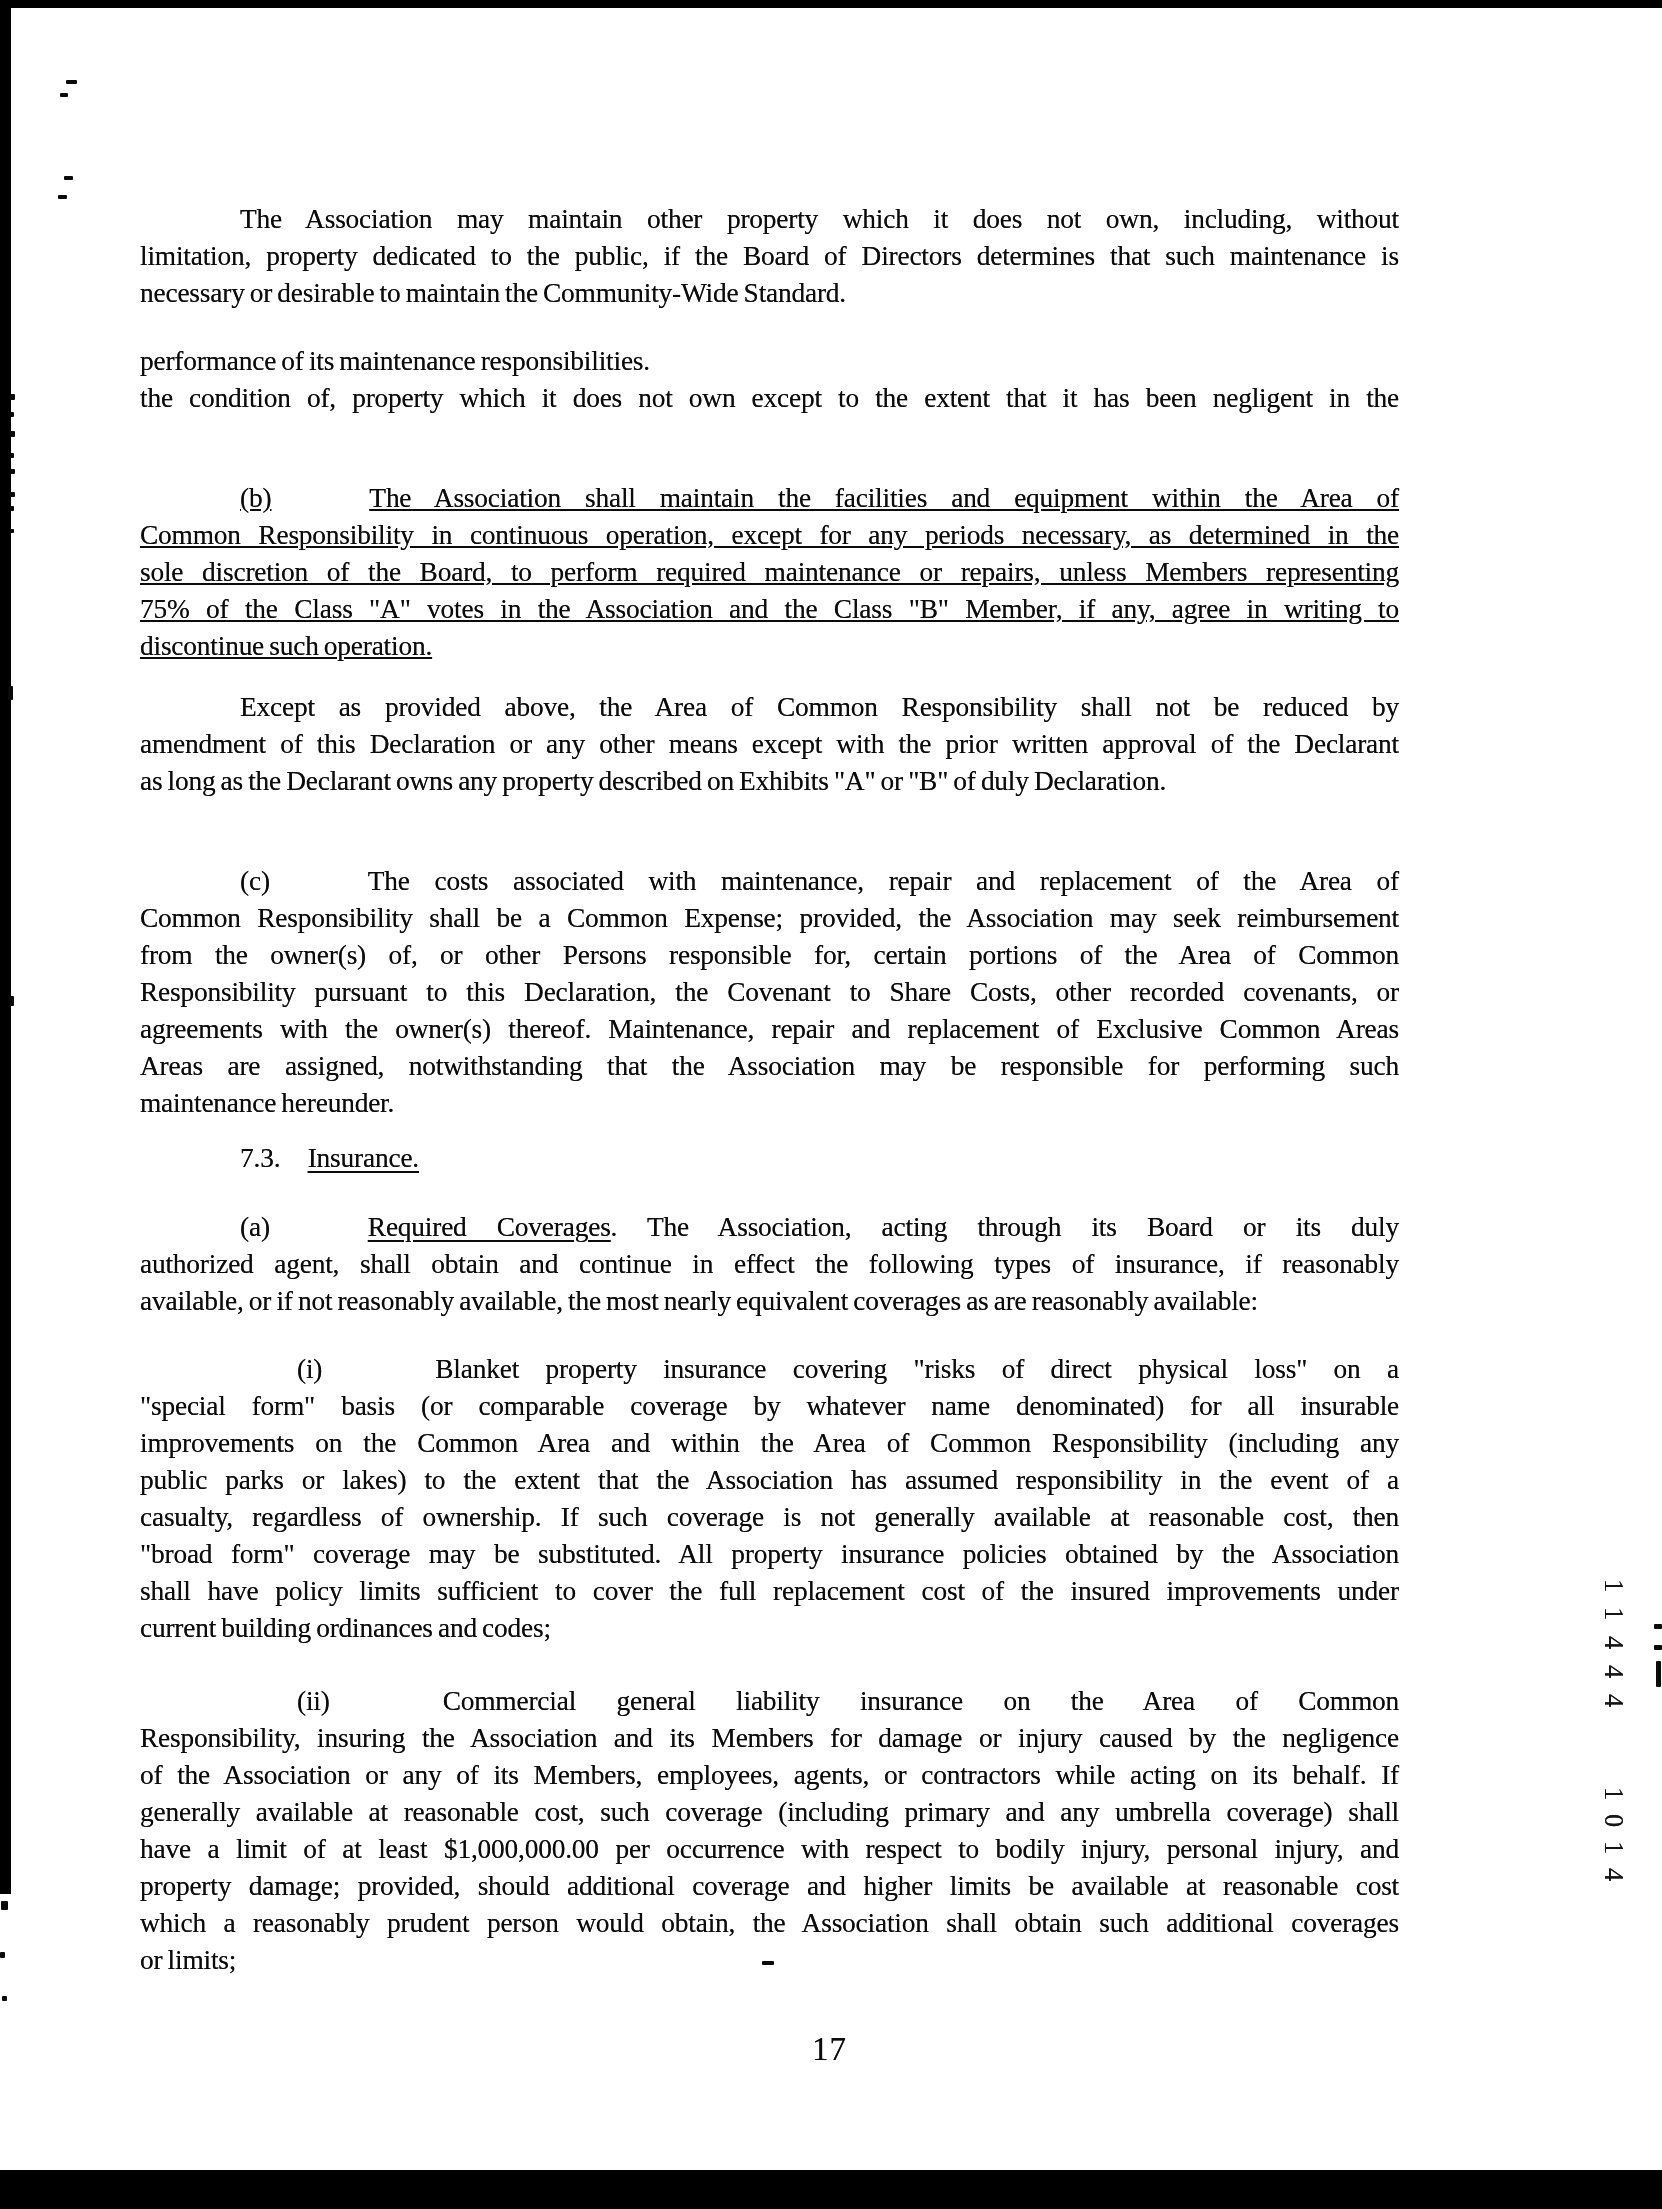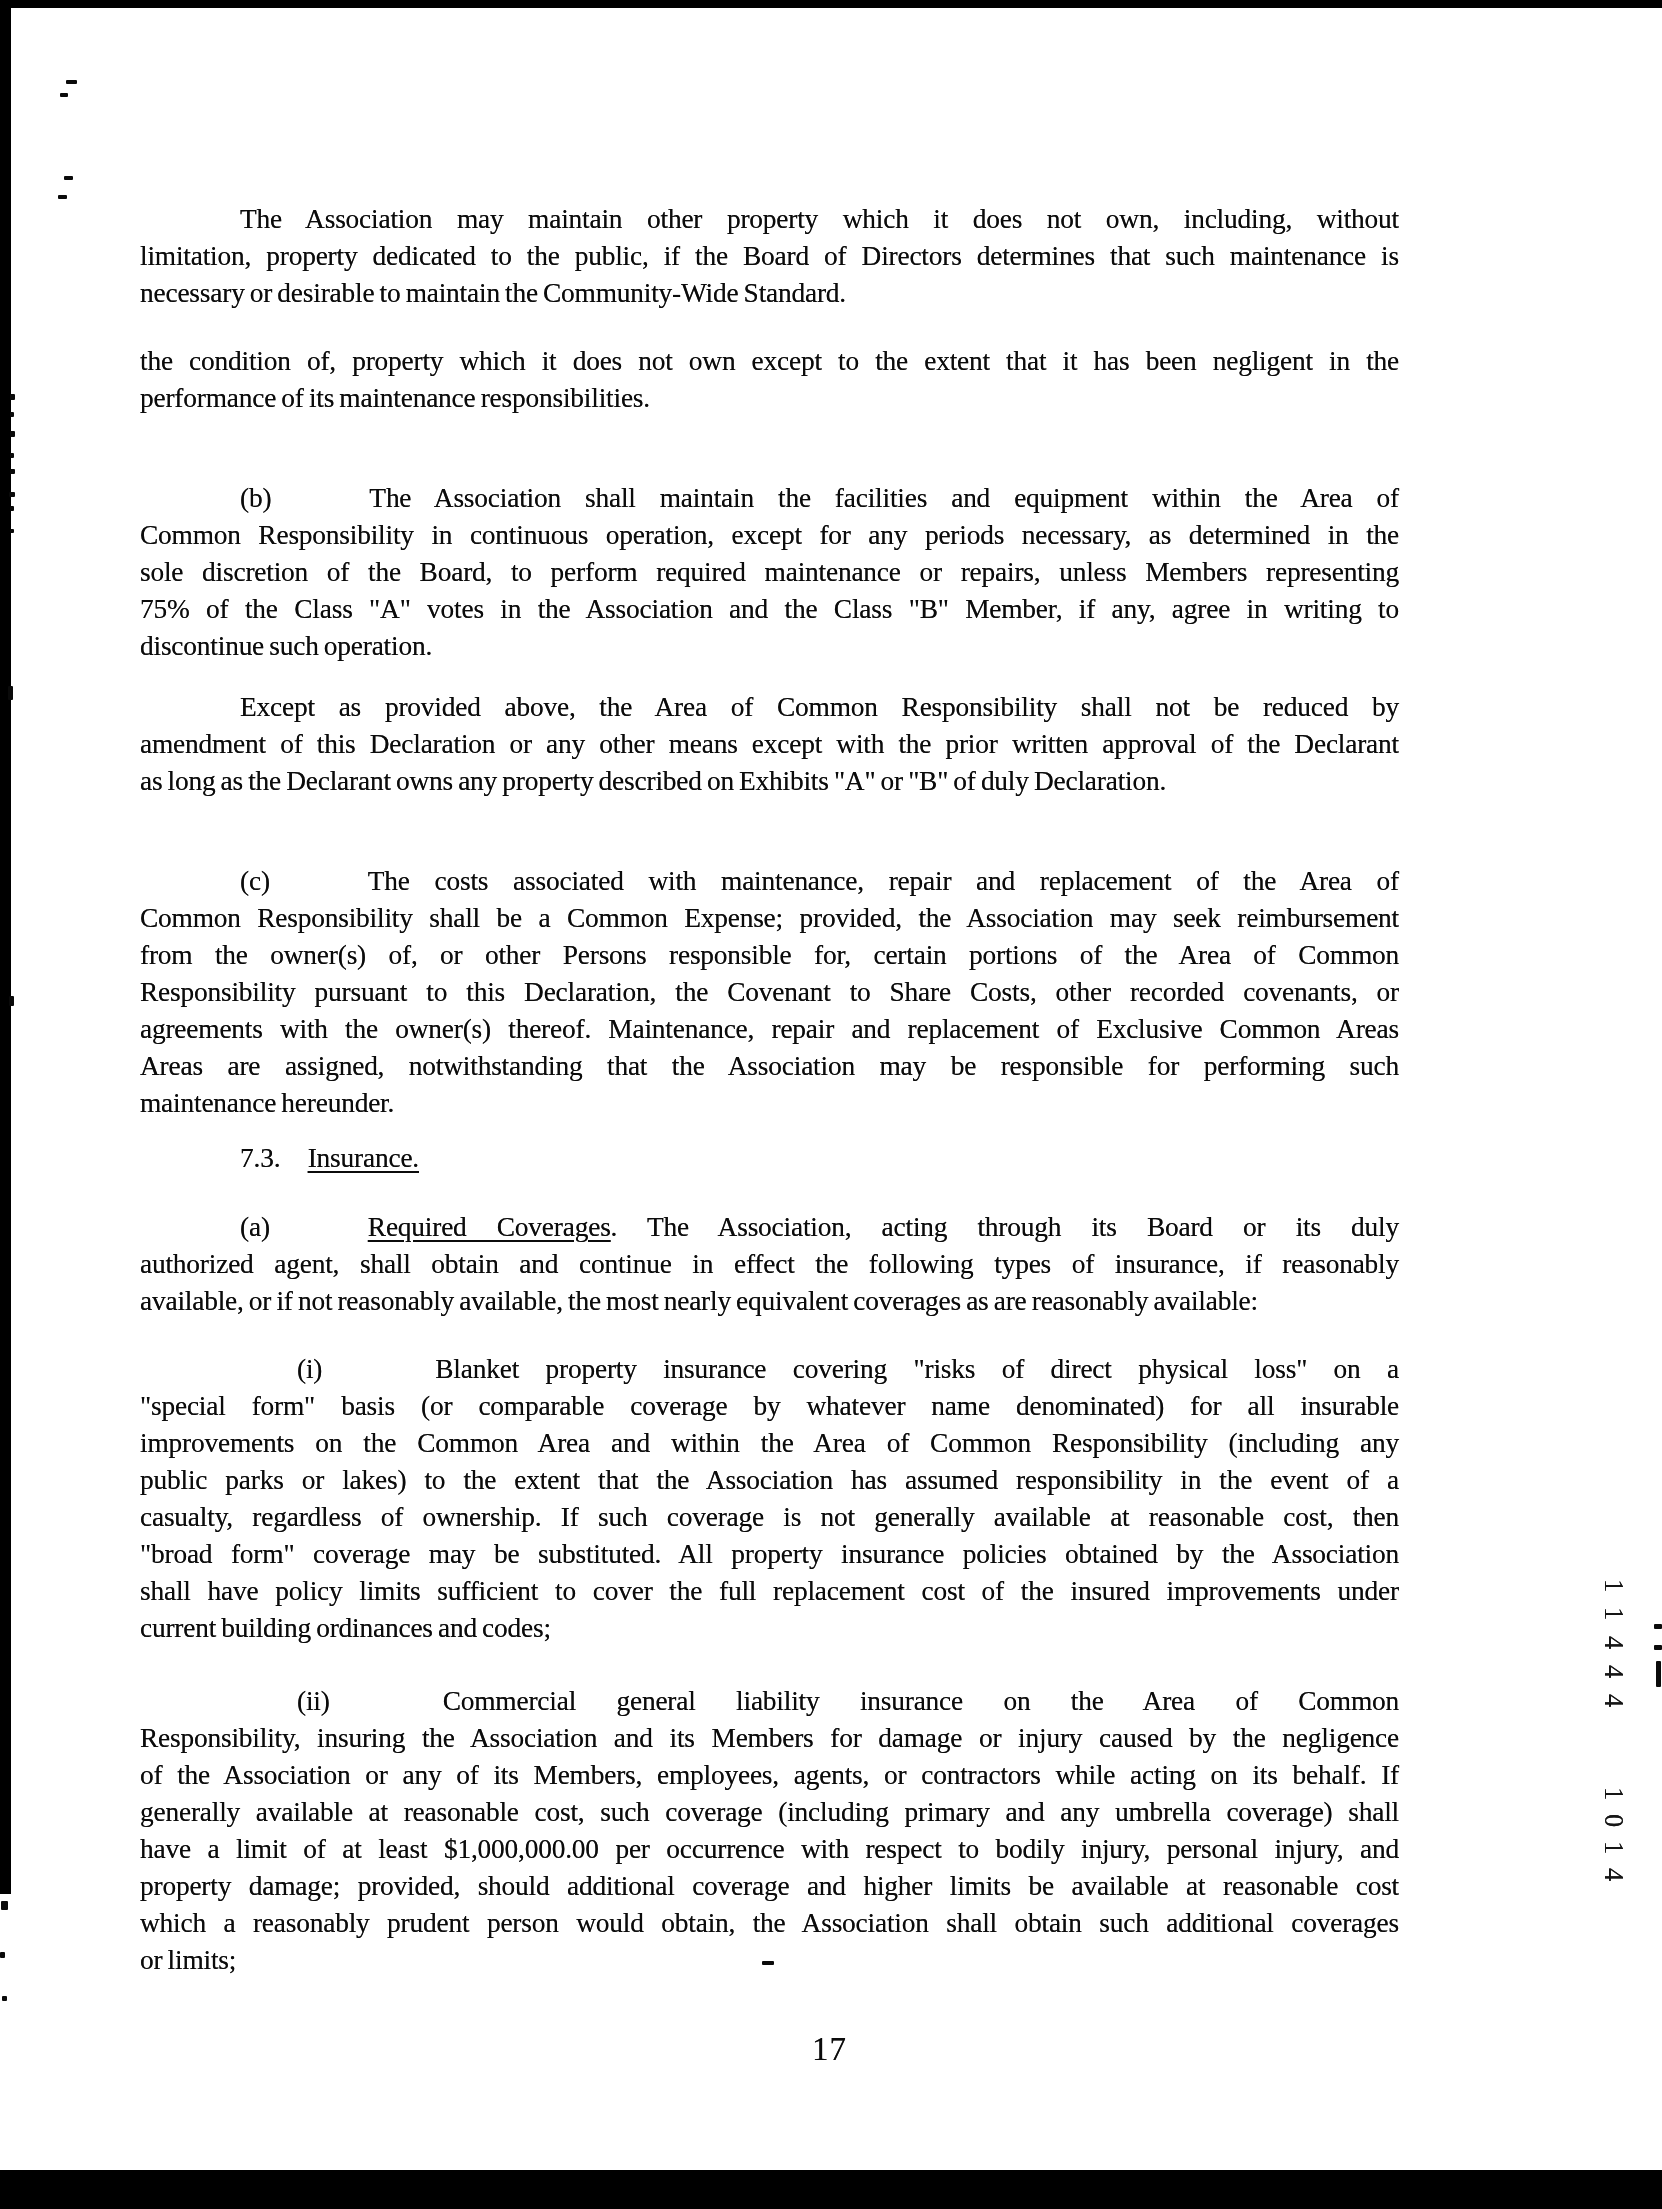--- a/index.html
+++ b/index.html
@@ -76,24 +76,24 @@
 
   <div class="speck" style="left:762px;top:1961px;width:11.8px;height:3.9px;"></div>
 
   <div class="text-block">
       <div class="para" style="top: 201px;">
         <div class="line" style="text-indent: 100px;">The Association may maintain other property which it does not own, including, without</div>
         <div class="line">limitation, property dedicated to the public, if the Board of Directors determines that such maintenance is</div>
         <div class="line final">necessary or desirable to maintain the Community-Wide Standard.</div>
       </div>
       <div class="para" style="top: 343px;">
+        <div class="line final">performance of its maintenance responsibilities.</div>
         <div class="line">the condition of, property which it does not own except to the extent that it has been negligent in the</div>
-        <div class="line final">performance of its maintenance responsibilities.</div>
       </div>
-      <div class="para" style="top: 480px;">
+      <div class="para" style="top: 480px; text-decoration: underline;">
         <div class="line" style="text-indent: 100px;">(b)<span class="gap" style="width: 98px;"></span>The Association shall maintain the facilities and equipment within the Area of</div>
         <div class="line">Common Responsibility in continuous operation, except for any periods necessary, as determined in the</div>
         <div class="line">sole discretion of the Board, to perform required maintenance or repairs, unless Members representing</div>
         <div class="line">75% of the Class "A" votes in the Association and the Class "B" Member, if any, agree in writing to</div>
         <div class="line final">discontinue such operation.</div>
       </div>
       <div class="para" style="top: 689px;">
         <div class="line" style="text-indent: 100px;">Except as provided above, the Area of Common Responsibility shall not be reduced by</div>
         <div class="line">amendment of this Declaration or any other means except with the prior written approval of the Declarant</div>
         <div class="line final">as long as the Declarant owns any property described on Exhibits "A" or "B" of duly Declaration.</div>

